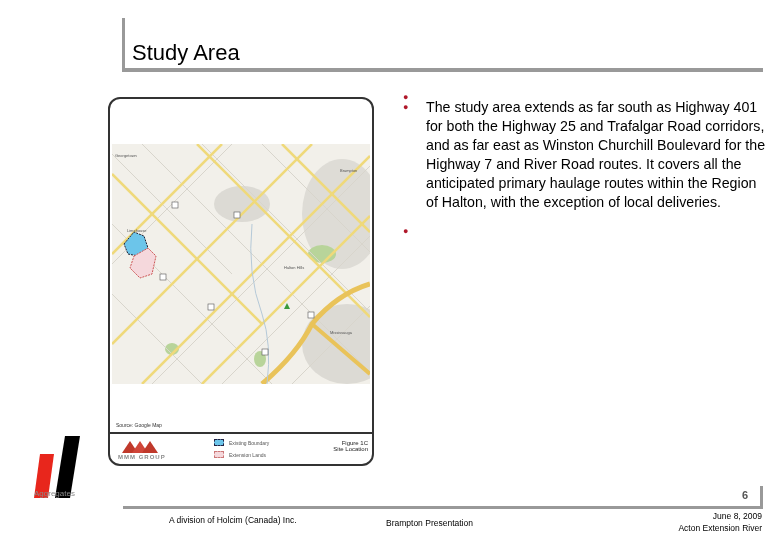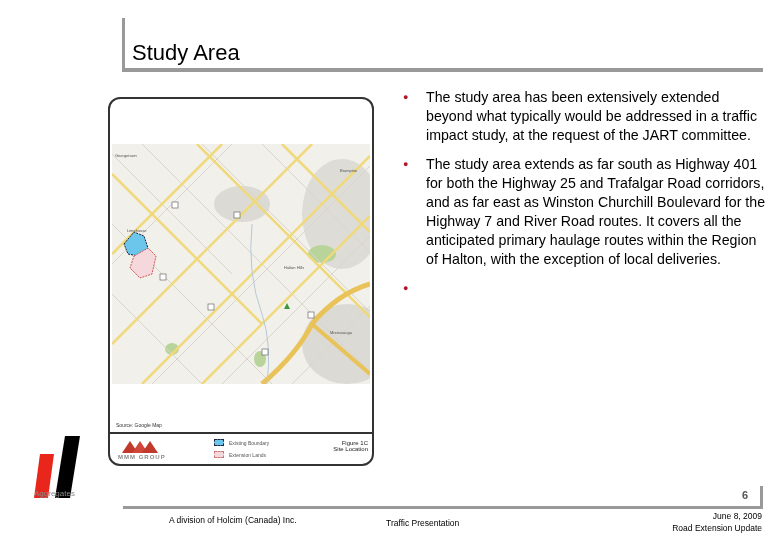--- a/index.html
+++ b/index.html
@@ -140,21 +140,20 @@
   <span>Extension Lands</span>
 </div>
 <div class="figure-label">
   <div>Figure 1C</div>
   <div>Site Location</div>
 </div>
 
 <ul class="bullets">
   <li class="bullet">
     <span class="bullet-dot">●</span>
-    <span>The study area has been extensively extended beyond what typically would be addressed in a traffic impact study, at the request of the JART committee.</span>
   </li>
   <li class="bullet">
     <span class="bullet-dot">●</span>
     <span>The study area extends as far south as Highway 401 for both the Highway 25 and Trafalgar Road corridors, and as far east as Winston Churchill Boulevard for the Highway 7 and River Road routes. It covers all the anticipated primary haulage routes within the Region of Halton, with the exception of local deliveries.</span>
   </li>
   <li class="bullet">
     <span class="bullet-dot">●</span>
   </li>
 </ul>
 
@@ -162,17 +161,17 @@
   <polygon points="8,18 22,18 16,62 2,62" fill="#e8261c"></polygon>
   <polygon points="33,0 48,0 38,62 23,62" fill="#000000"></polygon>
 </svg>
 <div class="dufferin-name">Dufferin</div>
 <div class="dufferin-sub">Aggregates</div>
 
 <div class="footer-vline"></div>
 <div class="page-number">6</div>
 <div class="footer-hline"></div>
 <div class="footer-left">A division of Holcim (Canada) Inc.</div>
-<div class="footer-center">Traffic Presentation</div>
+<div class="footer-center">Brampton Presentation</div>
 <div class="footer-right">
   <div>June 8, 2009</div>
-  <div>Road Extension Update</div>
+  <div>Acton Extension River</div>
 </div>
 
 </body></html>

